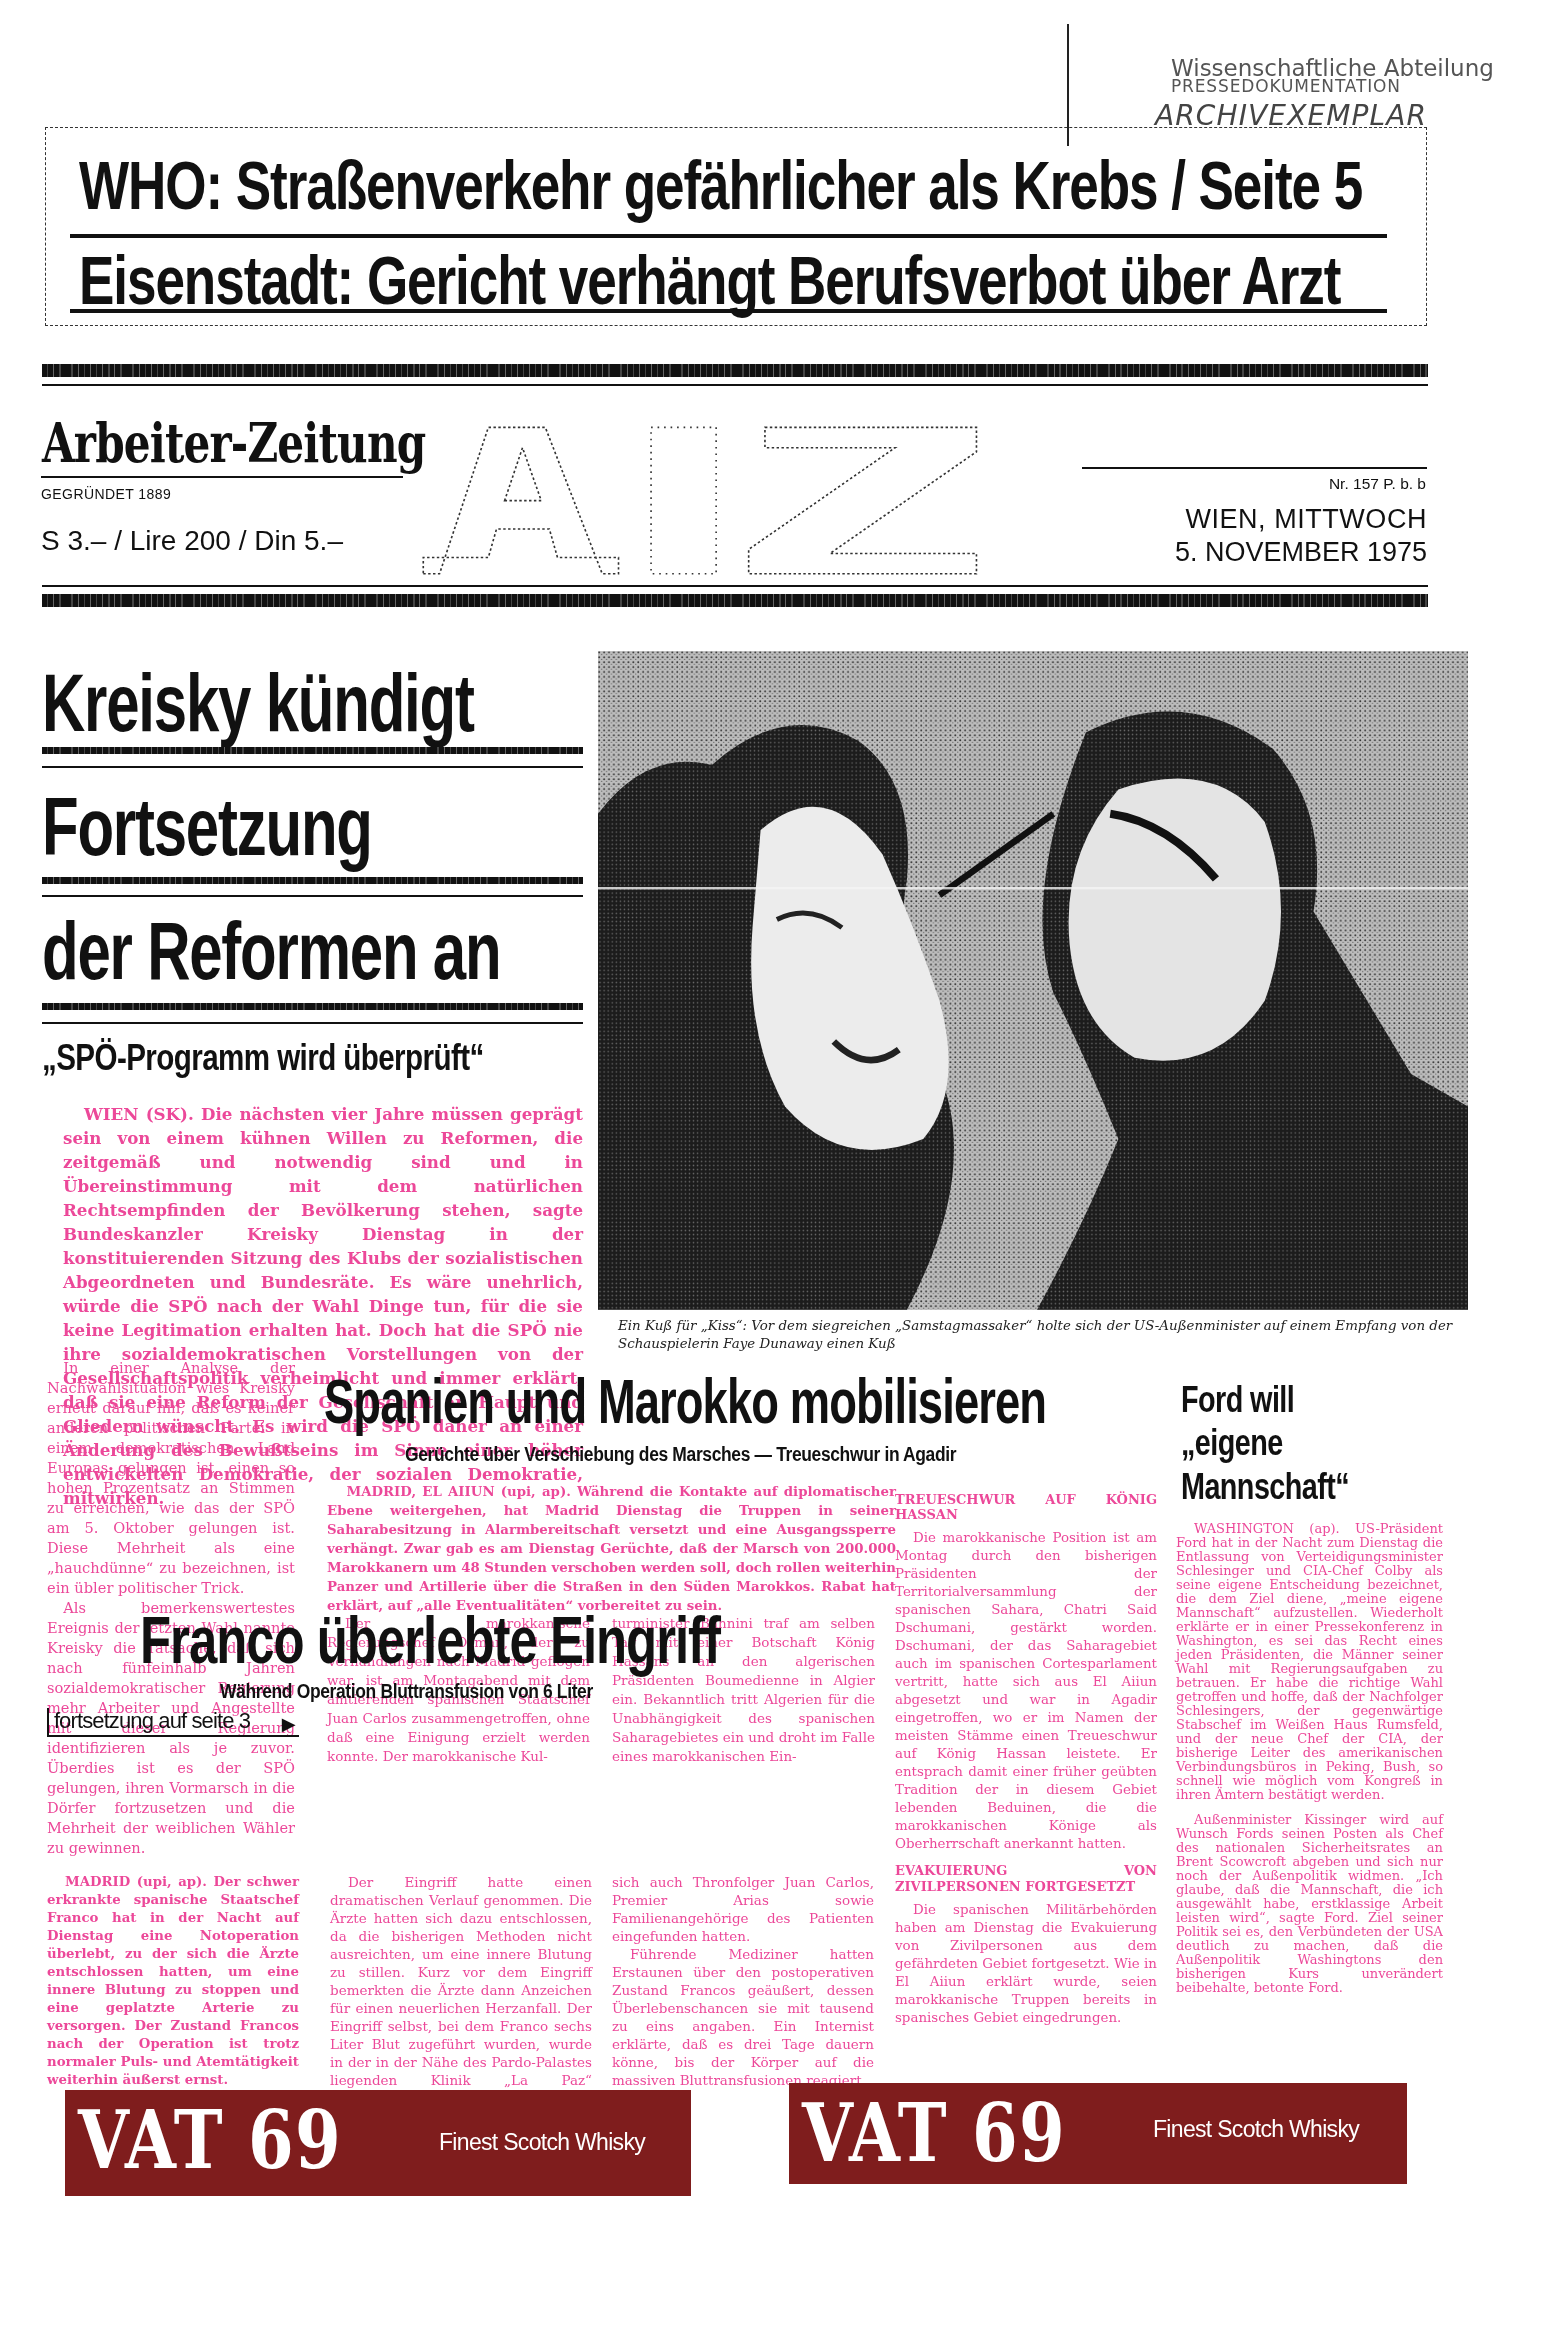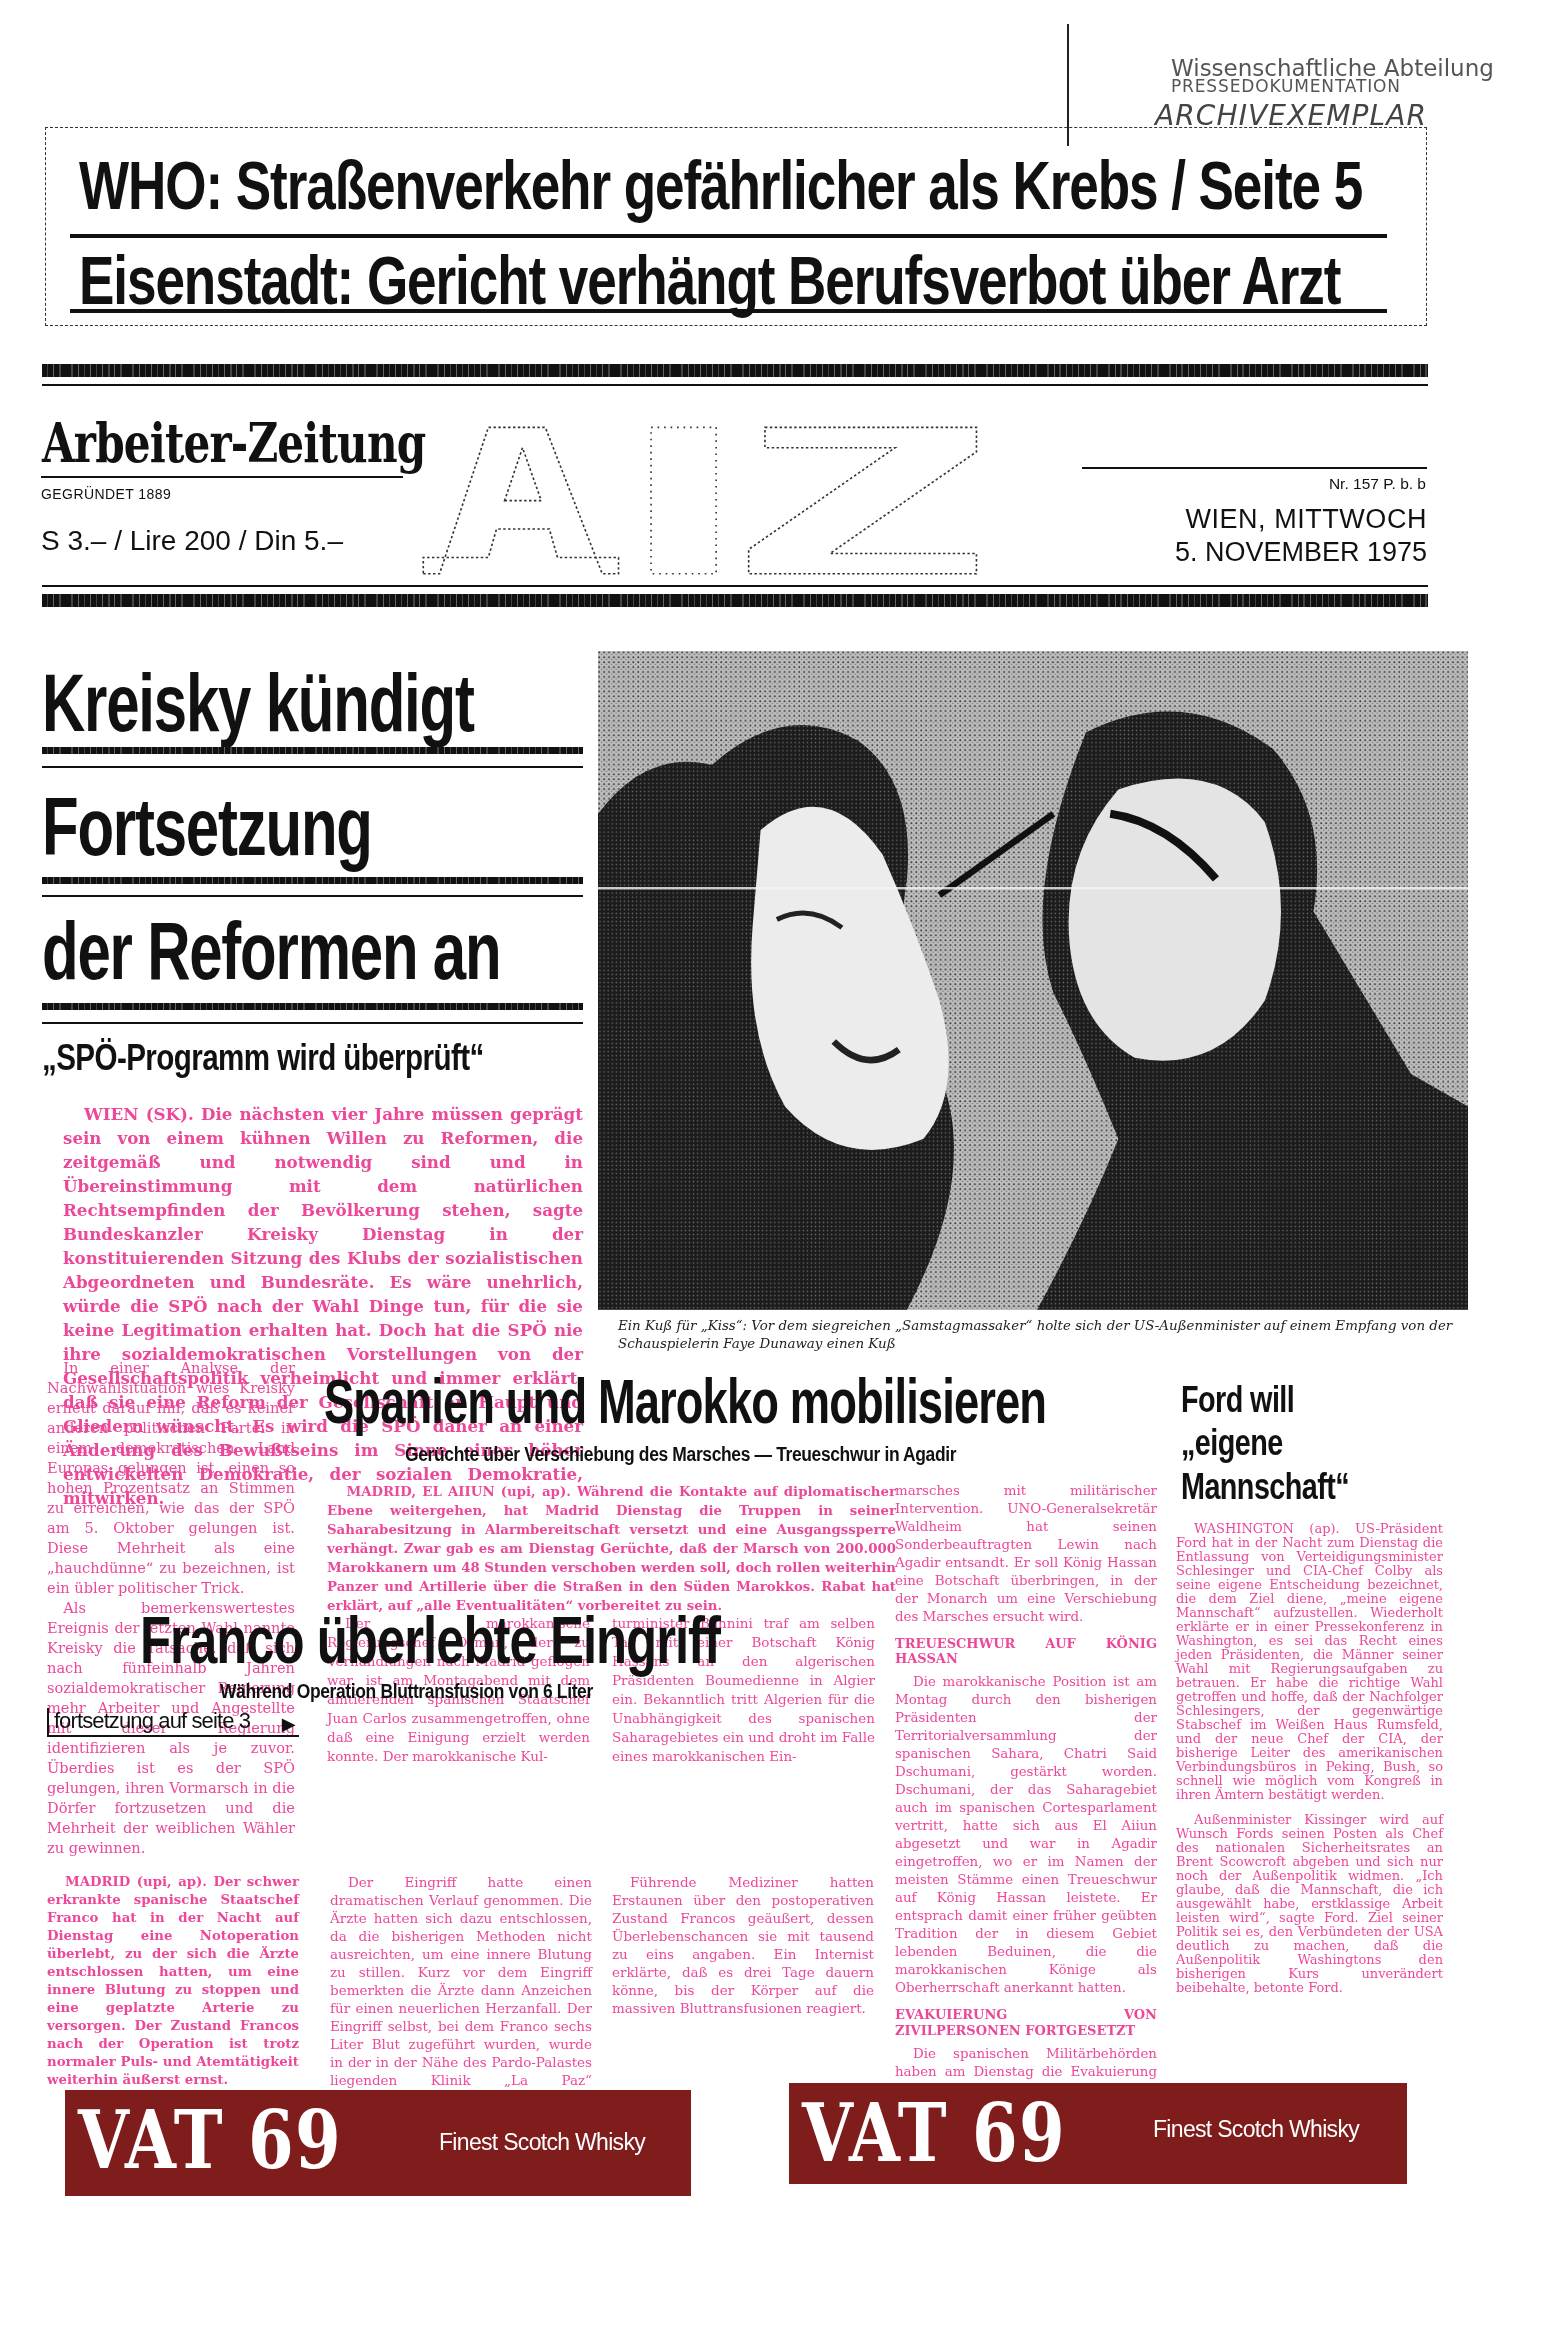--- a/index.html
+++ b/index.html
@@ -180,21 +180,20 @@
 <div id="spain-lead" class="abs body-text">
   <span class="indent"></span><span>MADRID, EL AIIUN (upi, ap). Während die Kontakte auf diplomatischer Ebene weitergehen, hat Madrid Dienstag die Truppen in seiner Saharabesitzung in Alarmbereitschaft versetzt und eine Ausgangssperre verhängt. Zwar gab es am Dienstag Gerüchte, daß der Marsch von 200.000 Marokkanern um 48 Stunden verschoben werden soll, doch rollen weiterhin Panzer und Artillerie über die Straßen in den Süden Marokkos. Rabat hat erklärt, auf „alle Eventualitäten“ vorbereitet zu sein.</span>
 </div>
 <div class="spain-col body-text" style="left:327px;">
   <p>Der marokkanische Regierungschef Osman, der zu Verhandlungen nach Madrid geflogen war, ist am Montagabend mit dem amtierenden spanischen Staatschef Juan Carlos zusammengetroffen, ohne daß eine Einigung erzielt werden konnte. Der marokkanische Kul-</p>
 </div>
 <div class="spain-col body-text" style="left:612px;">
   <p style="text-indent:0;">turminister Bahnini traf am selben Tag mit einer Botschaft König Hassans an den algerischen Präsidenten Boumedienne in Algier ein. Bekanntlich tritt Algerien für die Unabhängigkeit des spanischen Saharagebietes ein und droht im Falle eines marokkanischen Ein-</p>
 </div>
 <div id="spain-col3" class="abs body-text">
-  <p style="text-indent:0;">marsches mit militärischer Intervention. UNO-Generalsekretär Waldheim hat seinen Sonderbeauftragten Lewin nach Agadir entsandt. Er soll König Hassan eine Botschaft überbringen, in der der Monarch um eine Verschiebung des Marsches ersucht wird.</p>
   <h4>TREUESCHWUR AUF KÖNIG HASSAN</h4>
   <p>Die marokkanische Position ist am Montag durch den bisherigen Präsidenten der Territorialversammlung der spanischen Sahara, Chatri Said Dschumani, gestärkt worden. Dschumani, der das Saharagebiet auch im spanischen Cortesparlament vertritt, hatte sich aus El Aiiun abgesetzt und war in Agadir eingetroffen, wo er im Namen der meisten Stämme einen Treueschwur auf König Hassan leistete. Er entsprach damit einer früher geübten Tradition der in diesem Gebiet lebenden Beduinen, die die marokkanischen Könige als Oberherrschaft anerkannt hatten.</p>
   <h4>EVAKUIERUNG VON ZIVILPERSONEN FORTGESETZT</h4>
   <p>Die spanischen Militärbehörden haben am Dienstag die Evakuierung von Zivilpersonen aus dem gefährdeten Gebiet fortgesetzt. Wie in El Aiiun erklärt wurde, seien marokkanische Truppen bereits in spanisches Gebiet eingedrungen.</p>
 </div>
 
 <div class="ford-head cond" style="top:1382px;">Ford will</div>
 <div class="ford-head cond" style="top:1425px;">„eigene</div>
 <div class="ford-head cond" style="top:1469px;">Mannschaft“</div>
 <div id="ford-body" class="abs body-text">
@@ -204,20 +203,21 @@
 
 <div id="franco-head" class="abs cond">Franco überlebte Eingriff</div>
 <div id="franco-sub" class="abs cond">Während Operation Bluttransfusion von 6 Liter</div>
 <div id="franco-col1" class="abs body-text">
   <p>MADRID (upi, ap). Der schwer erkrankte spanische Staatschef Franco hat in der Nacht auf Dienstag eine Notoperation überlebt, zu der sich die Ärzte entschlossen hatten, um eine innere Blutung zu stoppen und eine geplatzte Arterie zu versorgen. Der Zustand Francos nach der Operation ist trotz normaler Puls- und Atemtätigkeit weiterhin äußerst ernst.</p>
 </div>
 <div class="franco-col body-text" style="left:330px;">
   <p>Der Eingriff hatte einen dramatischen Verlauf genommen. Die Ärzte hatten sich dazu entschlossen, da die bisherigen Methoden nicht ausreichten, um eine innere Blutung zu stillen. Kurz vor dem Eingriff bemerkten die Ärzte dann Anzeichen für einen neuerlichen Herzanfall. Der Eingriff selbst, bei dem Franco sechs Liter Blut zugeführt wurden, wurde in der in der Nähe des Pardo-Palastes liegenden Klinik „La Paz“ durchgeführt, wo</p>
 </div>
 <div class="franco-col body-text" style="left:612px;">
+  <p style="text-indent:0;">sich auch Thronfolger Juan Carlos, Premier Arias sowie Familienangehörige des Patienten eingefunden hatten.</p>
   <p>Führende Mediziner hatten Erstaunen über den postoperativen Zustand Francos geäußert, dessen Überlebenschancen sie mit tausend zu eins angaben. Ein Internist erklärte, daß es drei Tage dauern könne, bis der Körper auf die massiven Bluttransfusionen reagiert.</p>
 </div>
 
 <div id="ad-left" class="ad">
   <div class="brand">VAT 69</div>
   <div class="tag">Finest Scotch Whisky</div>
 </div>
 <div id="ad-right" class="ad">
   <div class="brand">VAT 69</div>
   <div class="tag">Finest Scotch Whisky</div>

